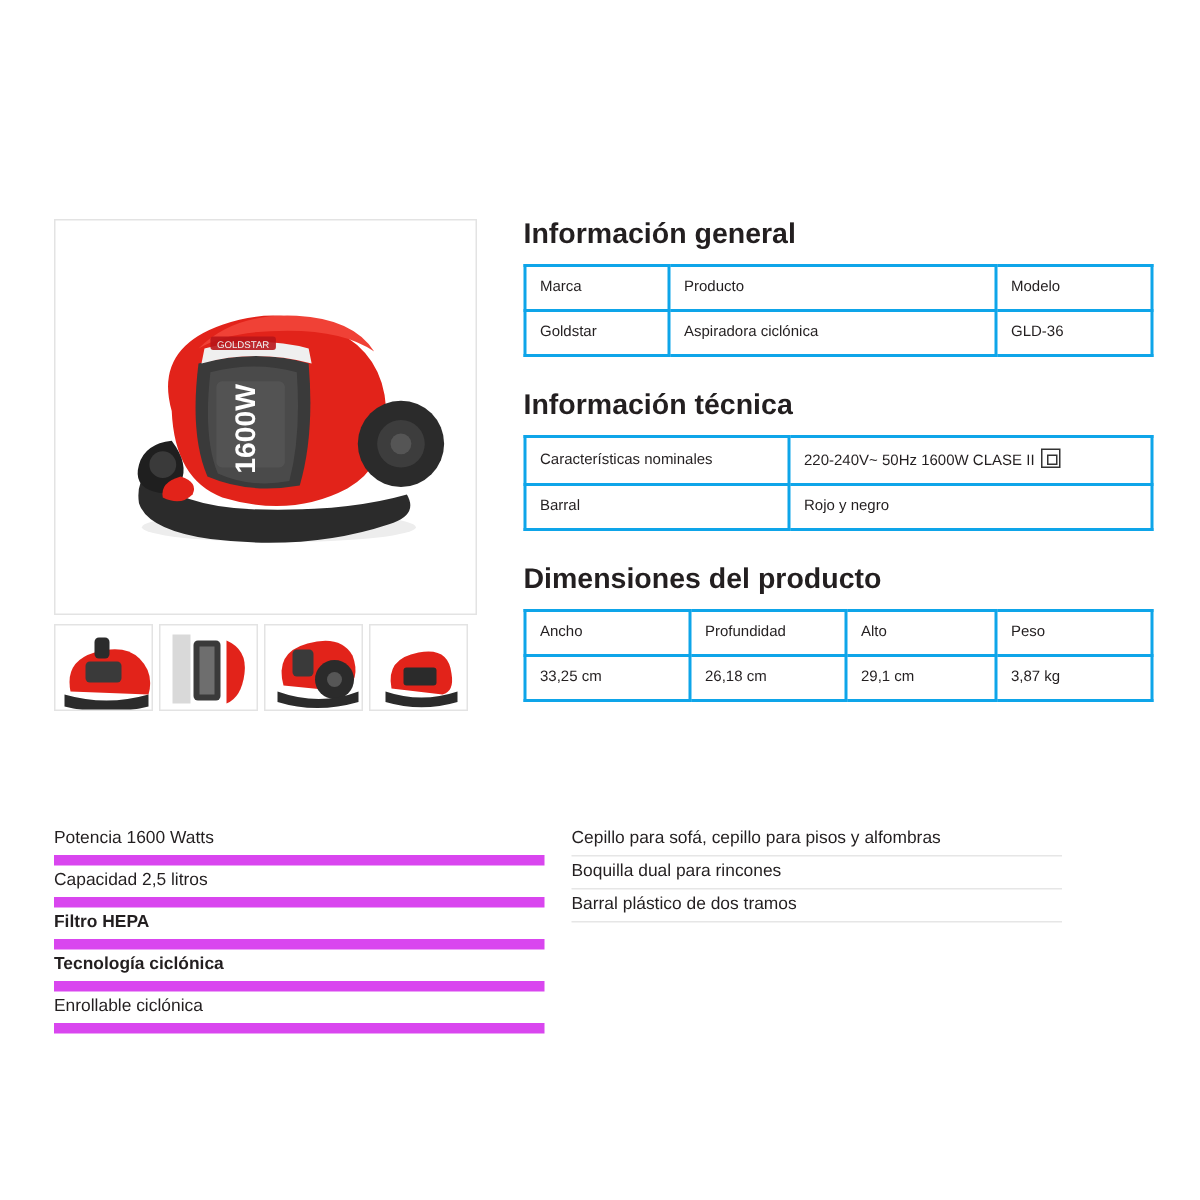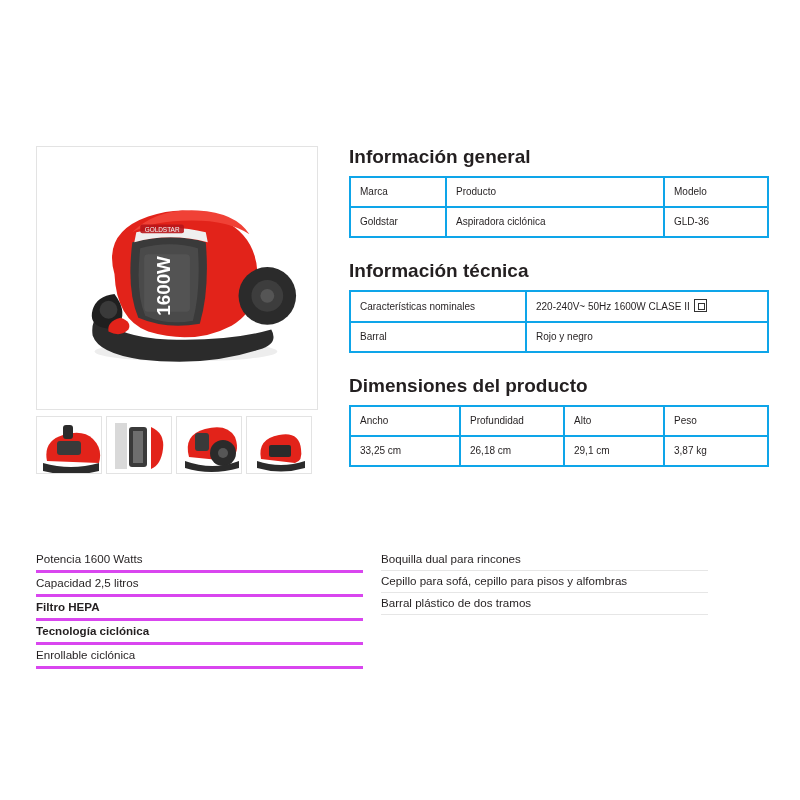--- a/index.html
+++ b/index.html
@@ -59,21 +59,21 @@
     left: 36px; top: 549px;
     width: 690px;
     display: flex;
   }
   .feat-col { width: 50%; padding-right: 18px; }
   .feat-col ul { list-style: none; margin: 0; padding: 0; }
   .feat-col li {
     font-size: 11.6px;
     line-height: 14px;
     padding: 3px 0 4px 0;
-    border-bottom: 3px solid #d946ef;
+    border-bottom: 7px solid #d946ef;
     white-space: nowrap;
   }
   .feat-col li.bold { font-weight: bold; }
   .feat-col.right li { border-bottom: 1px solid #e6e6e6; }
 
   
   .right-col {
     position: absolute;
     left: 349px; top: 146px;
     width: 418px;
@@ -209,22 +209,22 @@
       <ul>
         <li>Potencia 1600 Watts</li>
         <li>Capacidad 2,5 litros</li>
         <li class="bold">Filtro HEPA</li>
         <li class="bold">Tecnología ciclónica</li>
         <li>Enrollable ciclónica</li>
       </ul>
     </div>
     <div class="feat-col right">
       <ul>
+        <li>Cepillo para sofá, cepillo para pisos y alfombras</li>
         <li>Boquilla dual para rincones</li>
-        <li>Cepillo para sofá, cepillo para pisos y alfombras</li>
         <li> Barral plástico de dos tramos</li>
       </ul>
     </div>
   </div>
 
   <div class="right-col">
 
     <div class="sec-title">Información general</div>
     <table class="grid t-general">
       <tbody>

